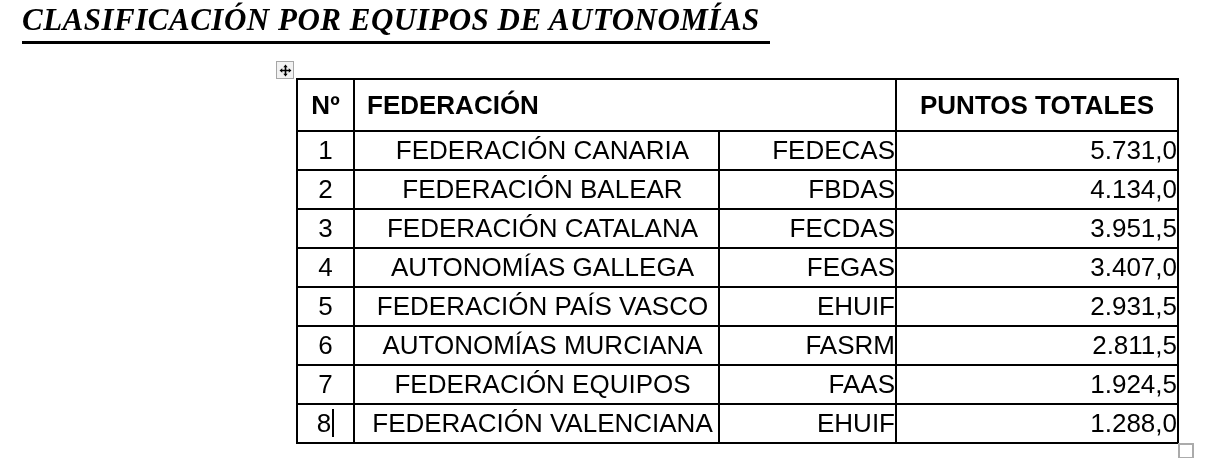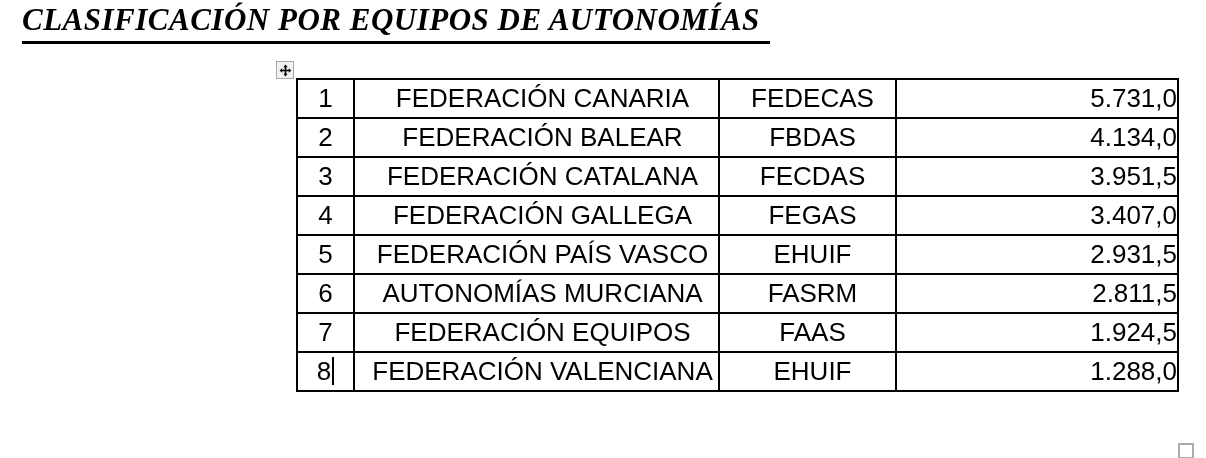--- a/index.html
+++ b/index.html
@@ -66,21 +66,21 @@
     overflow: hidden;
     white-space: nowrap;
   }
   table.score-table th {
     font-weight: bold;
     height: 50px;
   }
   table.score-table td { height: 37px; }
   .col-num   { width: 57px;  text-align: center; }
   .col-fed   { width: 365px; text-align: center; padding-left: 12px !important; }
-  .col-code  { width: 177px; text-align: center; padding-left: 10px !important; margin-top: 48px; }
+  .col-code  { width: 177px; text-align: right; padding-left: 10px !important; margin-top: 48px; }
   .col-pts   { width: 282px; text-align: right; }
   th.col-fed { text-align: left; }
   th.col-pts { text-align: center; }
   .caret {
     display: inline-block;
     width: 2px;
     height: 28px;
     background: #000000;
     vertical-align: middle;
     margin-left: 1px;
@@ -114,41 +114,46 @@
   </div>
 
   <table class="score-table">
     <colgroup>
       <col style="width:57px">
         <col style="width:365px">
         <col style="width:177px">
         <col style="width:282px">
     </colgroup>
     <tbody>
+        <tr>
+      <th class="col-num">Nº</th>
+      <th class="col-fed" colspan="2">FEDERACIÓN</th>
+      <th class="col-pts">PUNTOS TOTALES</th>
+    </tr>
     <tr>
       <td class="col-num">1</td>
       <td class="col-fed">FEDERACIÓN CANARIA</td>
       <td class="col-code">FEDECAS</td>
       <td class="col-pts">5.731,0</td>
     </tr>
     <tr>
       <td class="col-num">2</td>
       <td class="col-fed">FEDERACIÓN BALEAR</td>
       <td class="col-code">FBDAS</td>
       <td class="col-pts">4.134,0</td>
     </tr>
     <tr>
       <td class="col-num">3</td>
       <td class="col-fed">FEDERACIÓN CATALANA</td>
       <td class="col-code">FECDAS</td>
       <td class="col-pts">3.951,5</td>
     </tr>
     <tr>
       <td class="col-num">4</td>
-      <td class="col-fed">FEDERACIÓN GALLEGA</td>
+      <td class="col-fed">AUTONOMÍAS GALLEGA</td>
       <td class="col-code">FEGAS</td>
       <td class="col-pts">3.407,0</td>
     </tr>
     <tr>
       <td class="col-num">5</td>
       <td class="col-fed">FEDERACIÓN PAÍS VASCO</td>
       <td class="col-code">EHUIF</td>
       <td class="col-pts">2.931,5</td>
     </tr>
     <tr>

